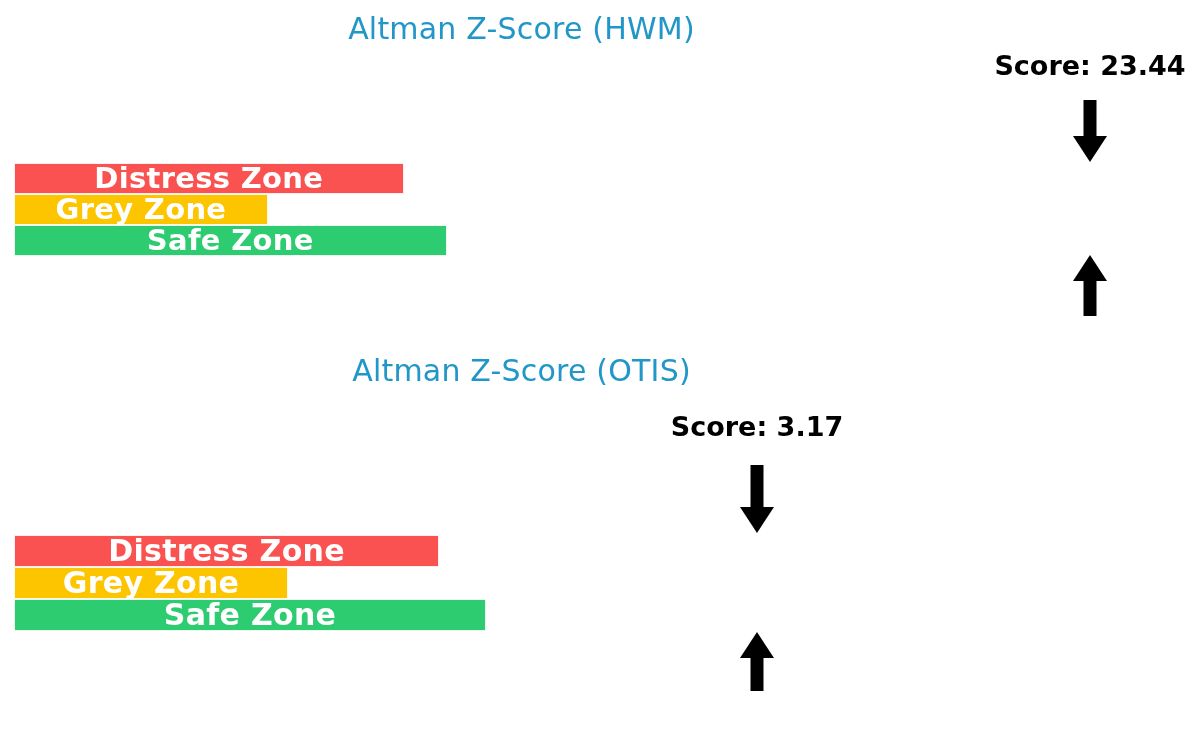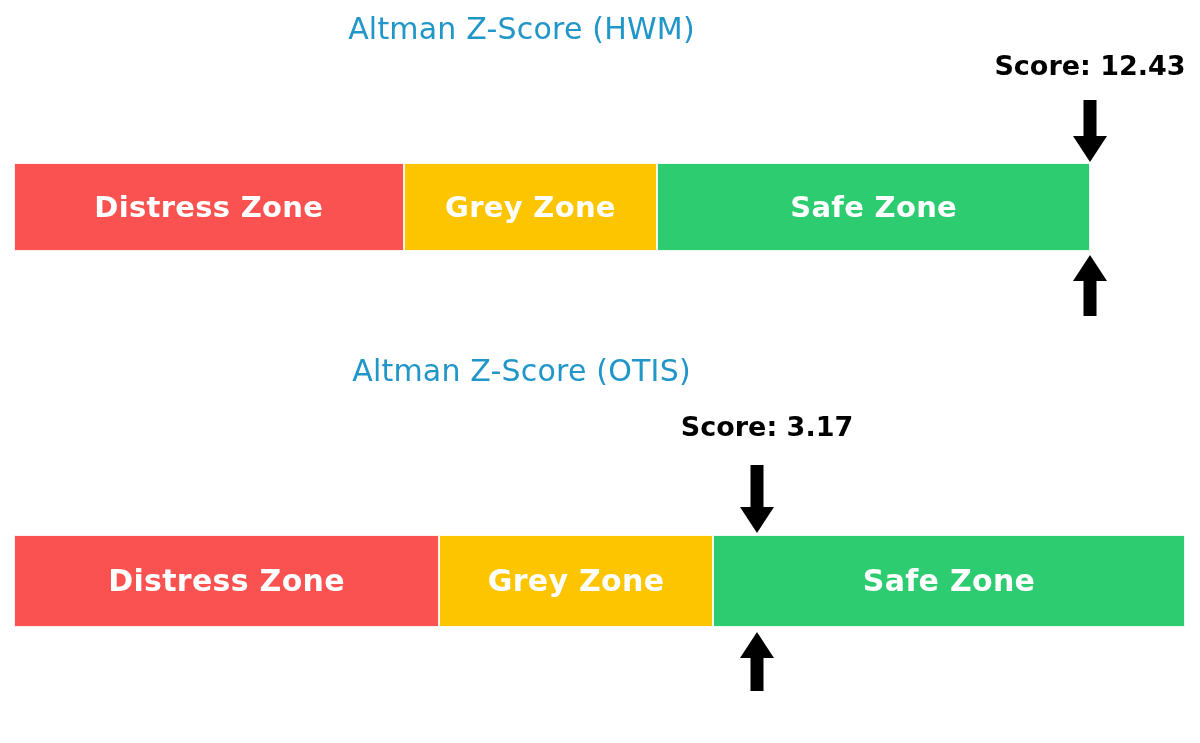--- a/index.html
+++ b/index.html
@@ -29,21 +29,21 @@
     font-family: "DejaVu Sans", sans-serif;
     font-size: 30px;
     font-weight: 400;
     letter-spacing: 0.2px;
     white-space: nowrap;
   }
 
   .zone-bar {
     position: absolute;
     display: flex;
-    flex-direction: row;
+    flex-direction: column;
     align-items: stretch;
     box-sizing: border-box;
   }
 
   .zone-seg {
     position: relative;
     display: flex;
     align-items: center;
     justify-content: center;
     box-sizing: border-box;
@@ -141,21 +141,20 @@
     top: 535px;
     width: 1171px;
     height: 92px;
   }
   #bar-otis .zone-label { font-size: 30px; }
 
   #score-otis {
     left: 757px;
     top: 413px;
     font-size: 27px;
-    margin-left: 10px;
   }
 
   #arrow-otis-down {
     left: 757px;
     top: 465px;
     width: 34px;
     height: 68px;
   }
   #arrow-otis-down .shaft { top: 0; width: 13px; height: 45px; }
 
@@ -167,21 +166,21 @@
   }
   #arrow-otis-up .shaft { bottom: 0; width: 13px; height: 36px; }
 </style>
 </head>
 <body>
 
 <div class="panel">
 
   <div class="chart-title" id="title-hwm">Altman Z-Score (HWM)</div>
 
-  <div class="score-label" id="score-hwm">Score: 12.43</div>
+  <div class="score-label" id="score-hwm">Score: 23.44</div>
 
   <div class="arrow down" id="arrow-hwm-down">
     <div class="shaft"></div>
     <div class="head"></div>
   </div>
 
   <div class="zone-bar" id="bar-hwm">
     <div class="zone-seg" style="background:#fa5151; width:36.2%;">
       <span class="zone-label">Distress Zone</span>
     </div>

